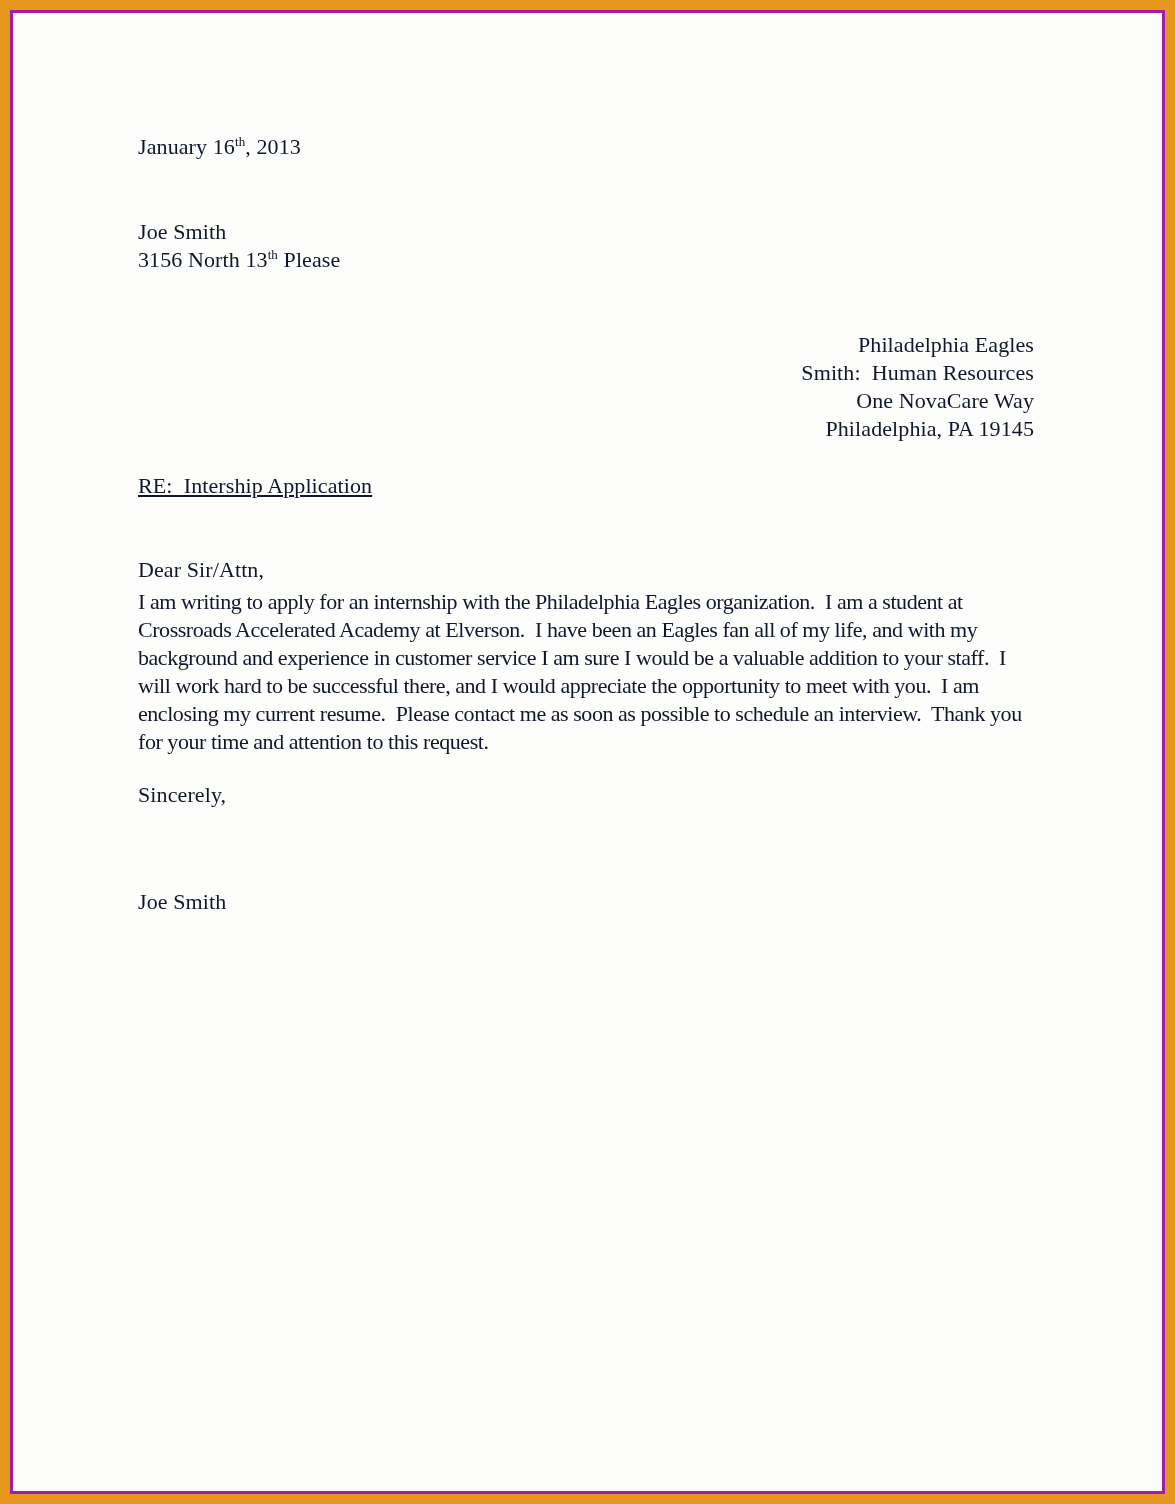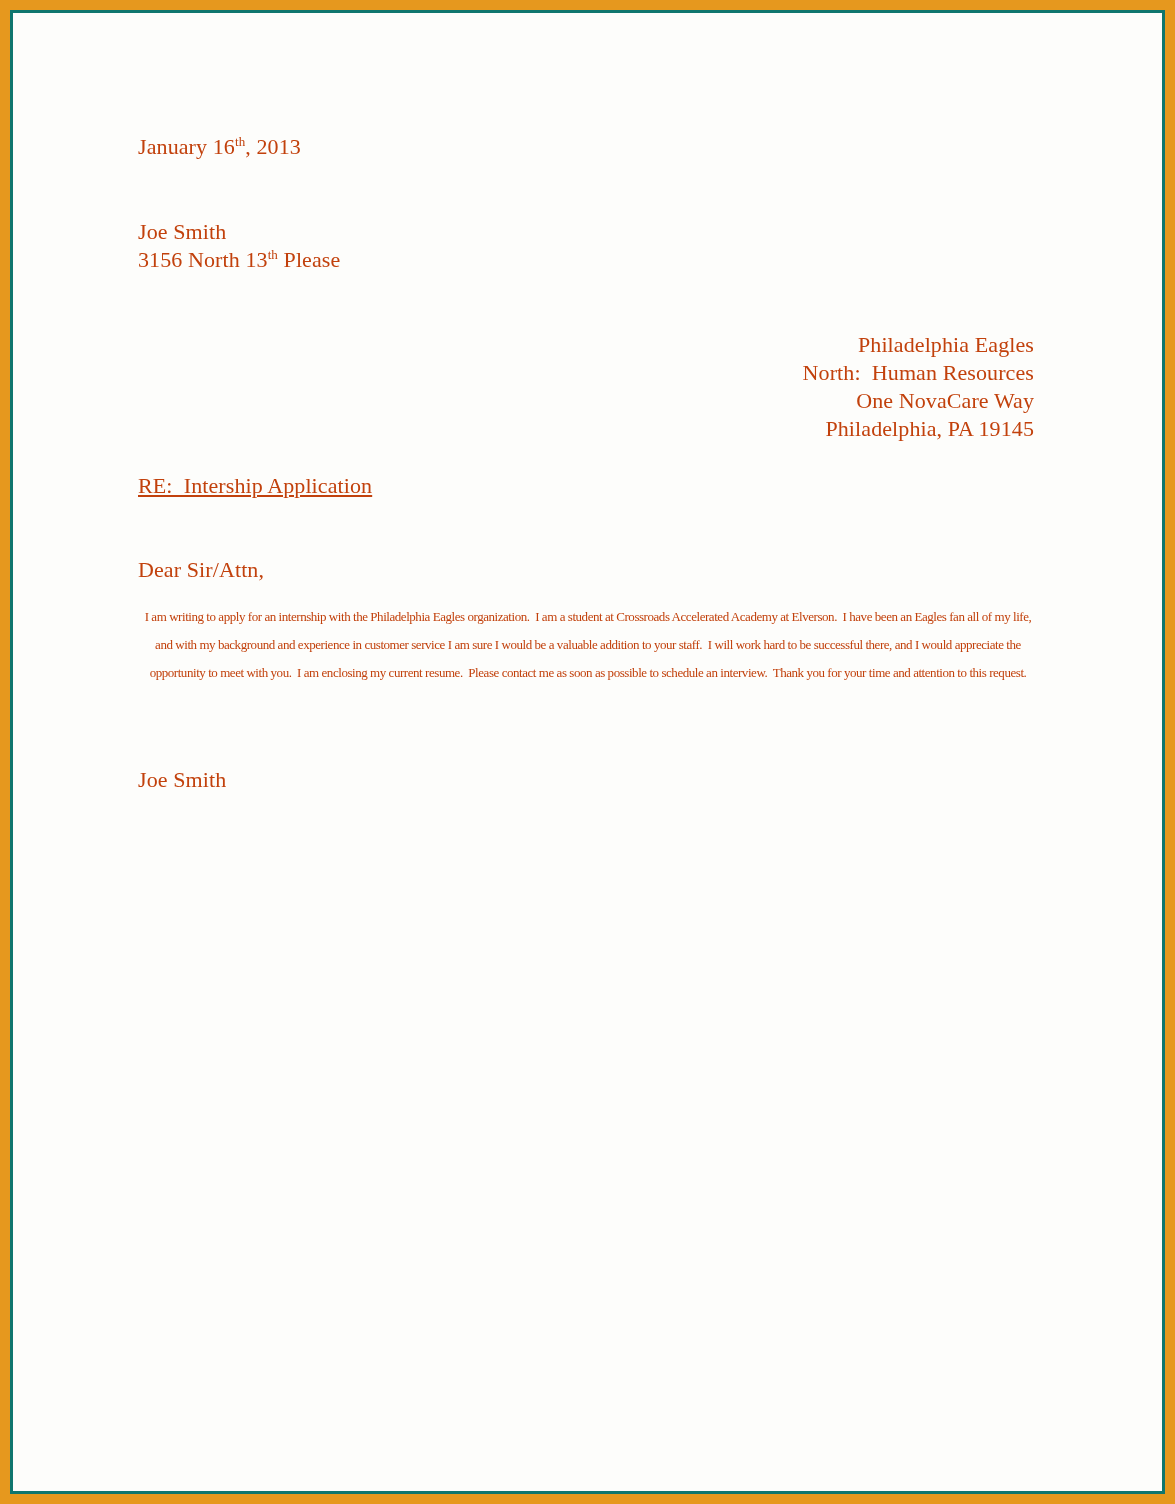--- a/index.html
+++ b/index.html
@@ -17,24 +17,24 @@
     width: 1175px;
     height: 1504px;
     background: #E6981E;
     padding: 10px;
   }
   .page {
     box-sizing: border-box;
     width: 100%;
     height: 100%;
     background: #FDFDFB;
-    border: 3px solid #0f766e;
+    border: 3px solid #a21caf;
     padding: 120px 128px 0 125px;
     overflow: hidden;
-    color: #c2410c;
+    color: #0f172a;
   }
   .line {
     font-size: 22px;
     line-height: 28px;
     white-space: pre-wrap;
     letter-spacing: 0.1px;
   }
   sup.ss {
     font-size: 13px;
     line-height: 0;
@@ -51,27 +51,27 @@
     text-align: right;
   }
   .subject-line {
     margin-top: 29px;
     text-decoration: underline;
   }
   .salutation-line {
     margin-top: 56px;
   }
   .body-paragraph {
-    margin-top: 19px;
+    margin-top: 4px;
     width: 900px;
-    font-size: 13px;
+    font-size: 22px;
     line-height: 28px;
     letter-spacing: -0.45px;
     white-space: pre-wrap;
-    text-align: center;
+    text-align: left;
   }
   .closing-line {
     margin-top: 25px;
   }
   .signature-line {
     margin-top: 79px;
   }
 </style>
 </head>
 <body>
@@ -81,28 +81,29 @@
 
     <div class="line date-block"><span>January 16</span><sup class="ss">th</sup><span>, 2013</span></div>
 
     <div class="sender-block">
       <div class="line">Joe Smith</div>
       <div class="line"><span>3156 North 13</span><sup class="ss">th</sup><span> Please</span></div>
     </div>
 
     <div class="recipient-block">
       <div class="line">Philadelphia Eagles</div>
-      <div class="line">North:  Human Resources</div>
+      <div class="line">Smith:  Human Resources</div>
       <div class="line">One NovaCare Way</div>
       <div class="line">Philadelphia, PA 19145</div>
     </div>
 
     <div class="line subject-line">RE:  Intership Application</div>
 
     <div class="line salutation-line">Dear Sir/Attn,</div>
 
     <div class="body-paragraph">I am writing to apply for an internship with the Philadelphia Eagles organization.  I am a student at Crossroads Accelerated Academy at Elverson.  I have been an Eagles fan all of my life, and with my background and experience in customer service I am sure I would be a valuable addition to your staff.  I will work hard to be successful there, and I would appreciate the opportunity to meet with you.  I am enclosing my current resume.  Please contact me as soon as possible to schedule an interview.  Thank you for your time and attention to this request.</div>
 
+    <div class="line closing-line">Sincerely,</div>
 
     <div class="line signature-line">Joe Smith</div>
 
   </div>
 </div>
 
 </body></html>

